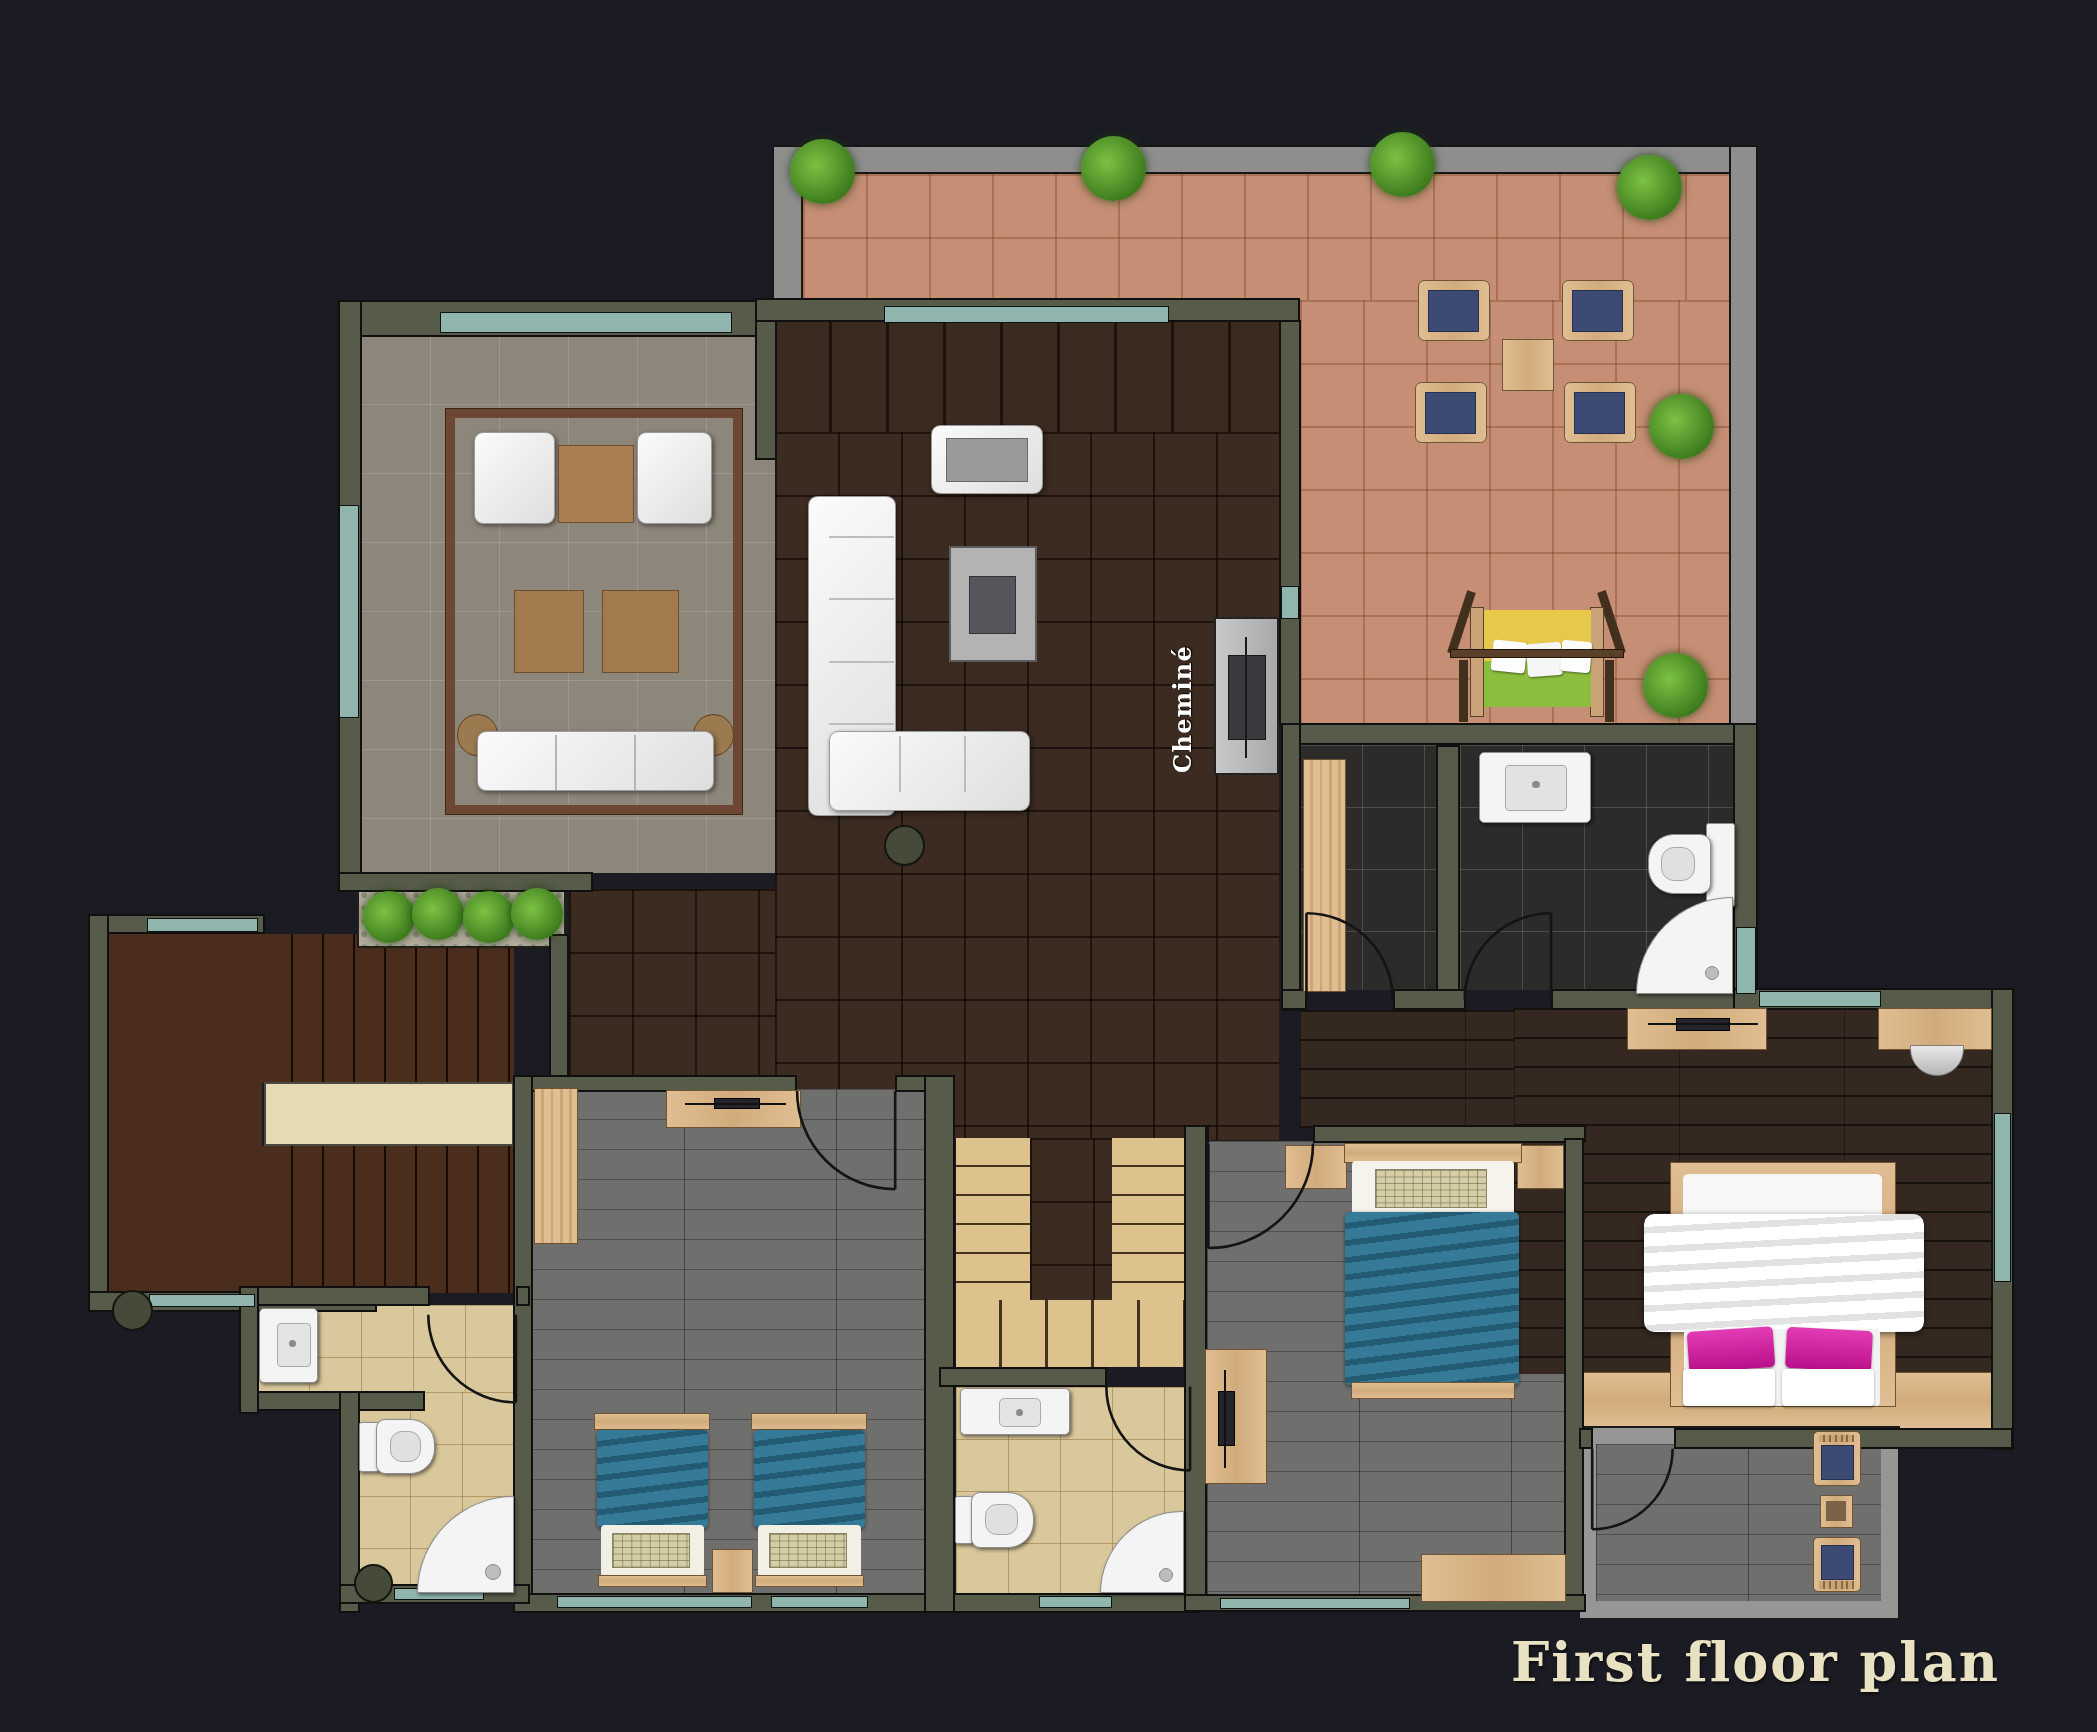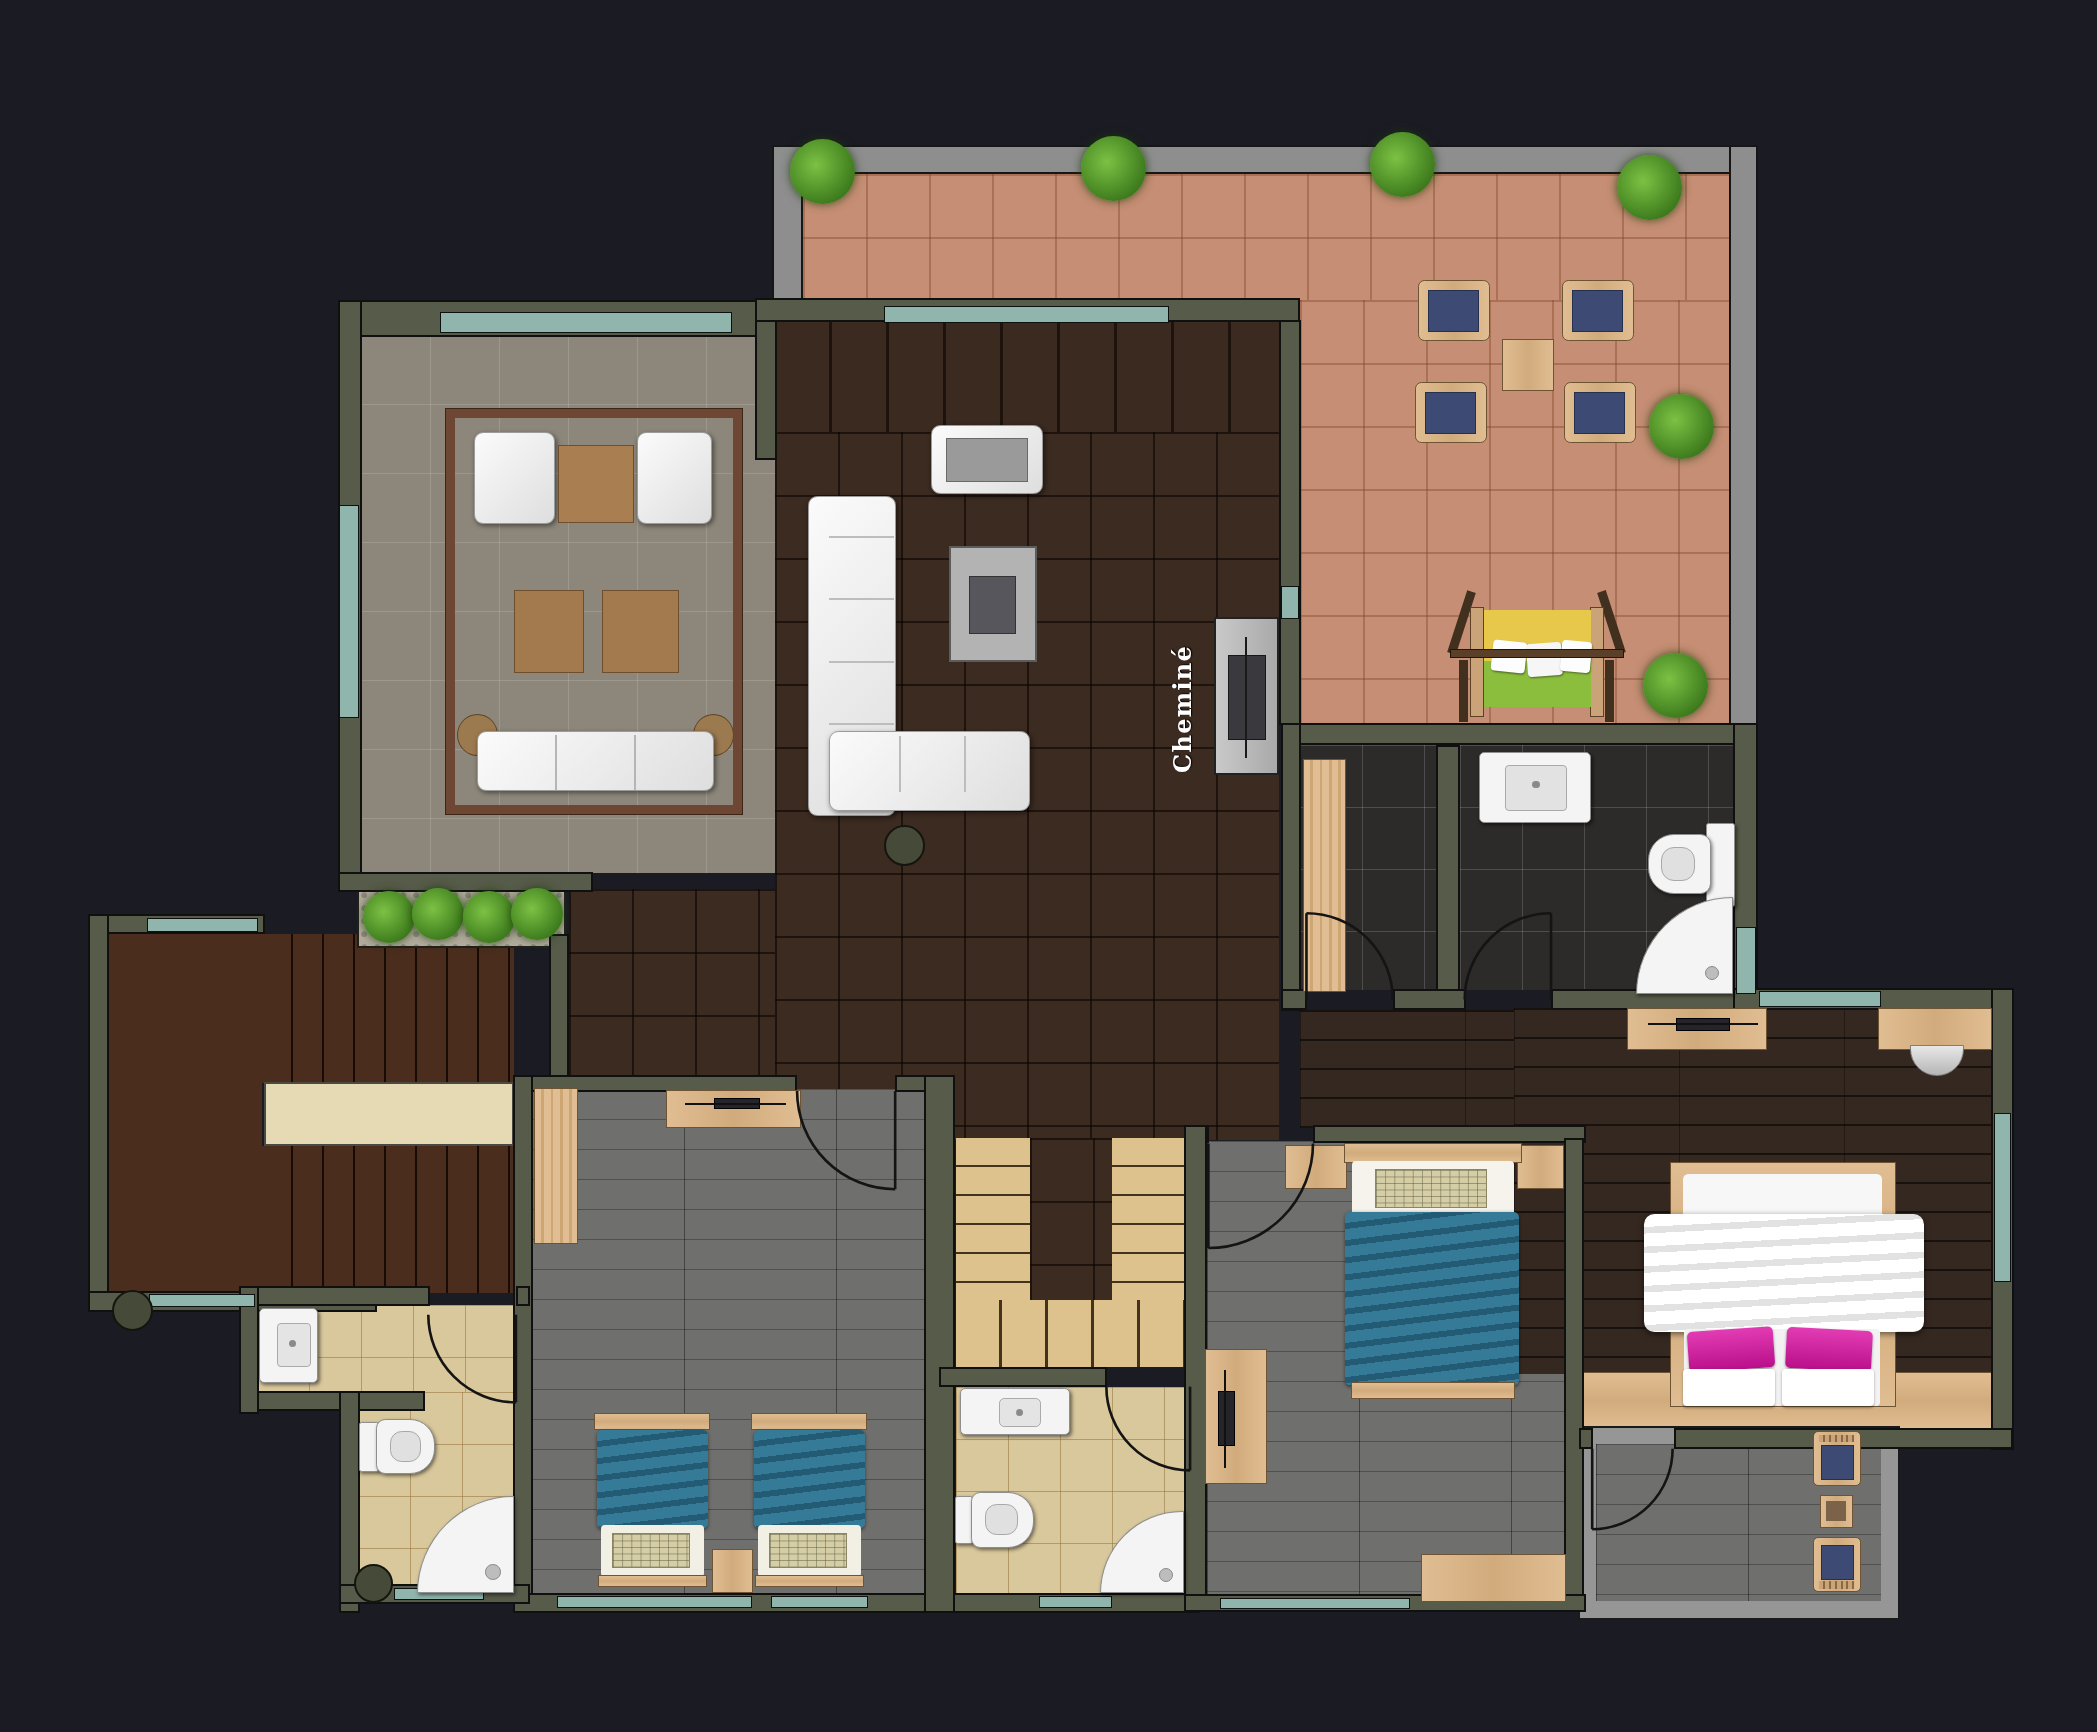--- a/index.html
+++ b/index.html
@@ -350,14 +350,15 @@
         <line x1="1820" y1="2120" x2="1820" y2="2248"></line>
       <path d="M 2130 1528 A 132 132 0 0 0 1998 1396"></path>
         <line x1="1998" y1="1528" x2="1998" y2="1396"></line>
       <path d="M 2240 1528 A 132 132 0 0 1 2372 1396"></path>
         <line x1="2372" y1="1528" x2="2372" y2="1396"></line>
       <path d="M 2558 2215 A 123 123 0 0 1 2435 2338"></path>
         <line x1="2435" y1="2215" x2="2435" y2="2338"></line>
     </g>
   </svg>
 
+  <div id="plan-title" class="abs" style="left:1511px;top:1630px;width:510px;">First floor plan</div>
 </div>
 
 
 </body></html>

